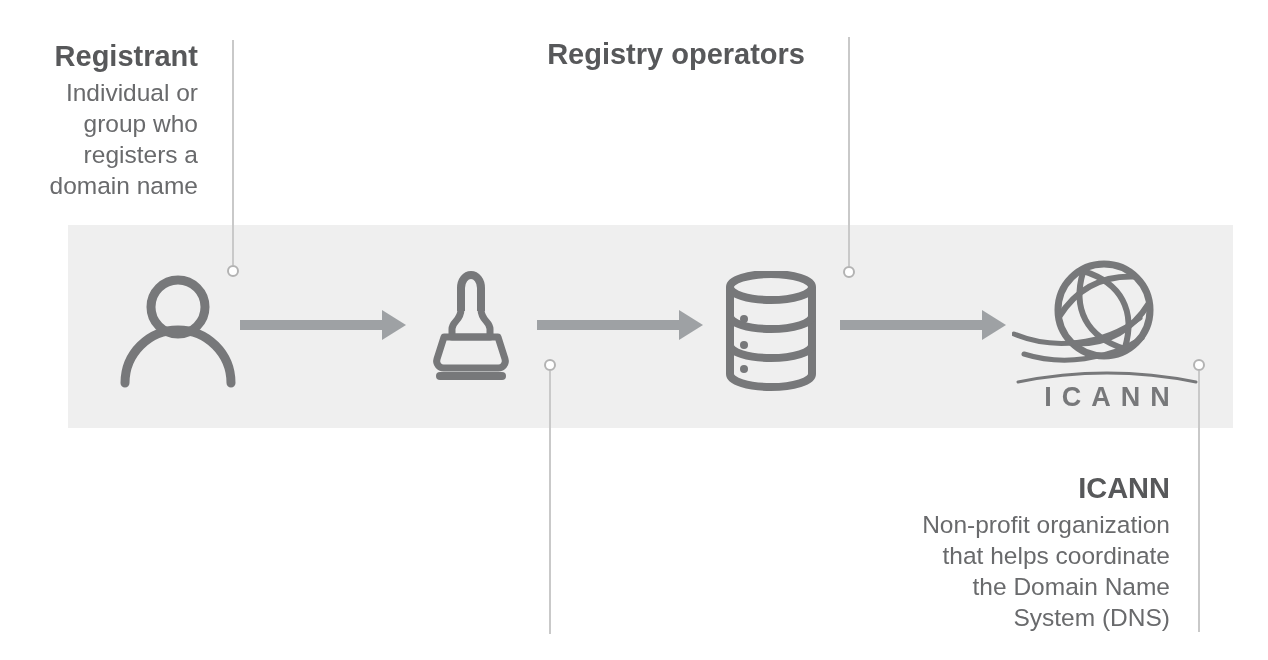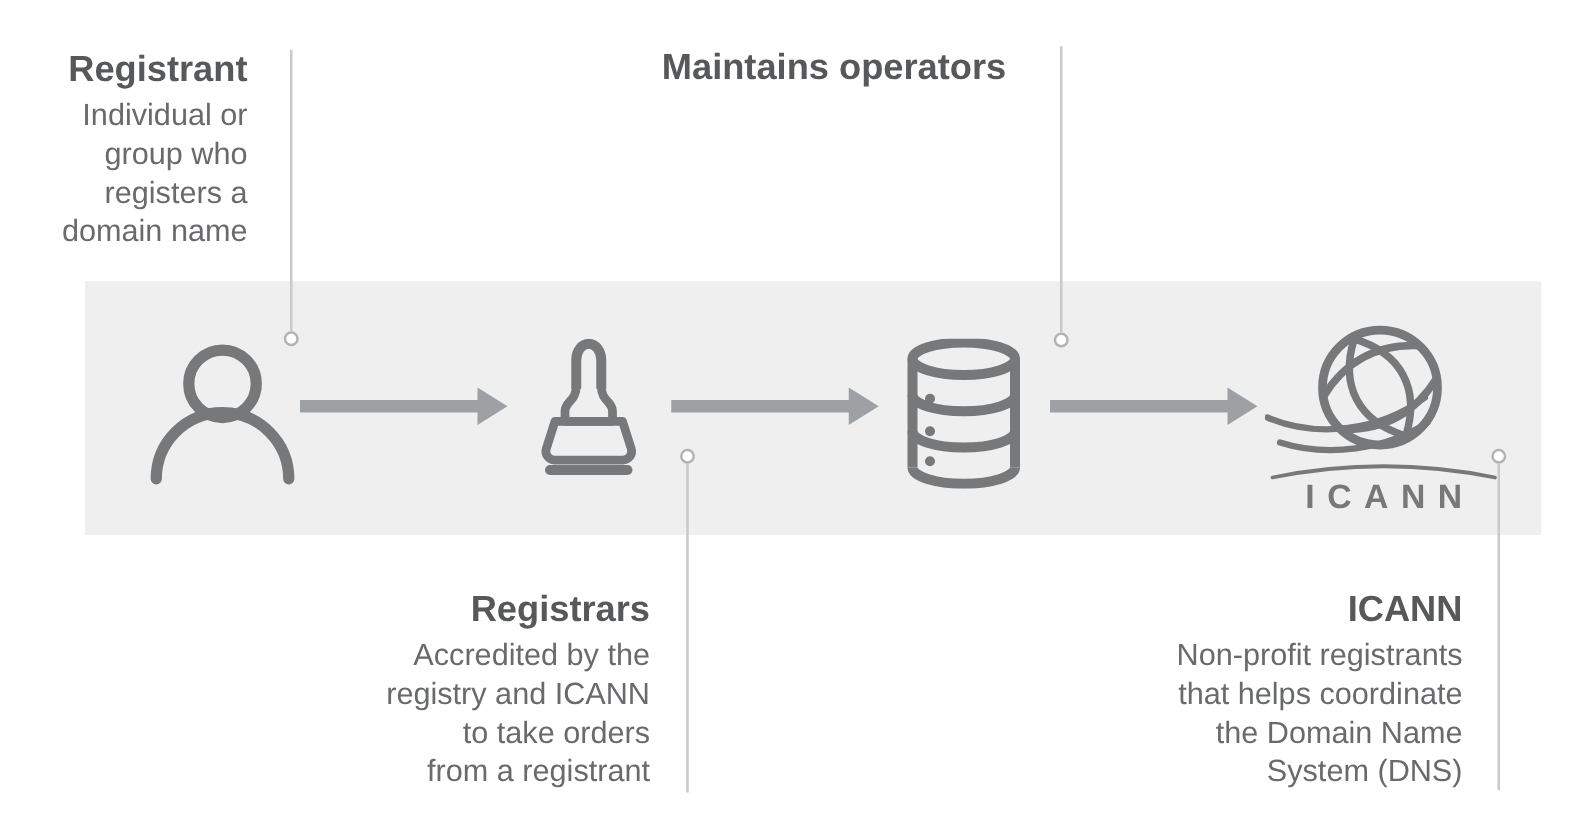--- a/index.html
+++ b/index.html
@@ -100,32 +100,25 @@
 
   <div class="label" style="right:1070px;top:38px;width:210px;">
     <h2>Registrant</h2>
     <p>Individual or
 group who
 registers a
 domain name</p>
   </div>
 
   <div class="label" style="right:463px;top:36px;width:330px;">
-    <h2>Maintains operators</h2>
+    <h2>Registry operators</h2>
   </div>
 
-  <div class="label" style="right:748px;top:470px;width:330px;">
-    <h2>Registrars</h2>
-    <p>Accredited by the
-registry and ICANN
-to take orders
-from a registrant</p>
-  </div>
 
   <div class="label" style="right:98px;top:470px;width:350px;">
     <h2>ICANN</h2>
-    <p>Non-profit registrants
+    <p>Non-profit organization
 that helps coordinate
 the Domain Name
 System (DNS)</p>
   </div>
 
 </div>
 
 </body></html>

